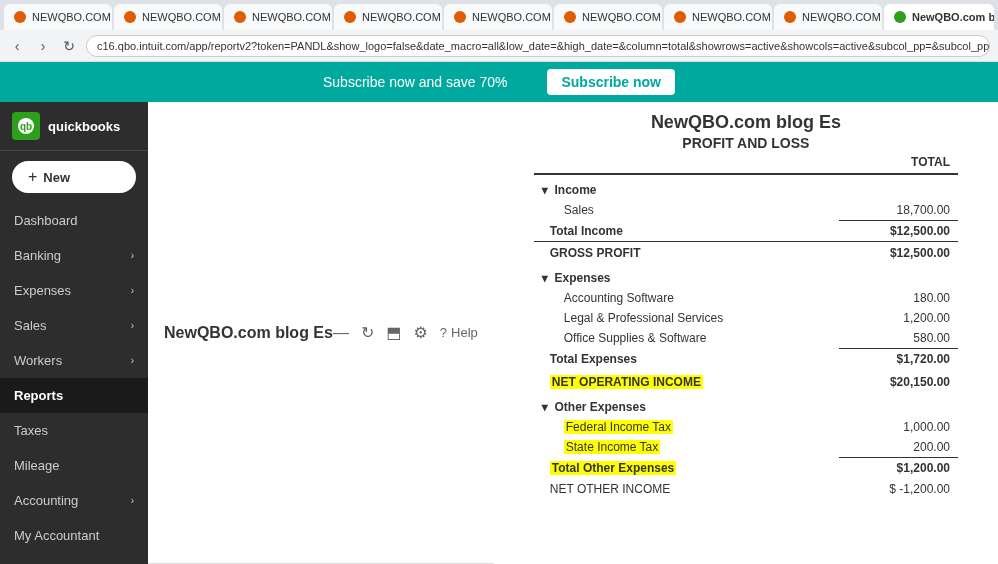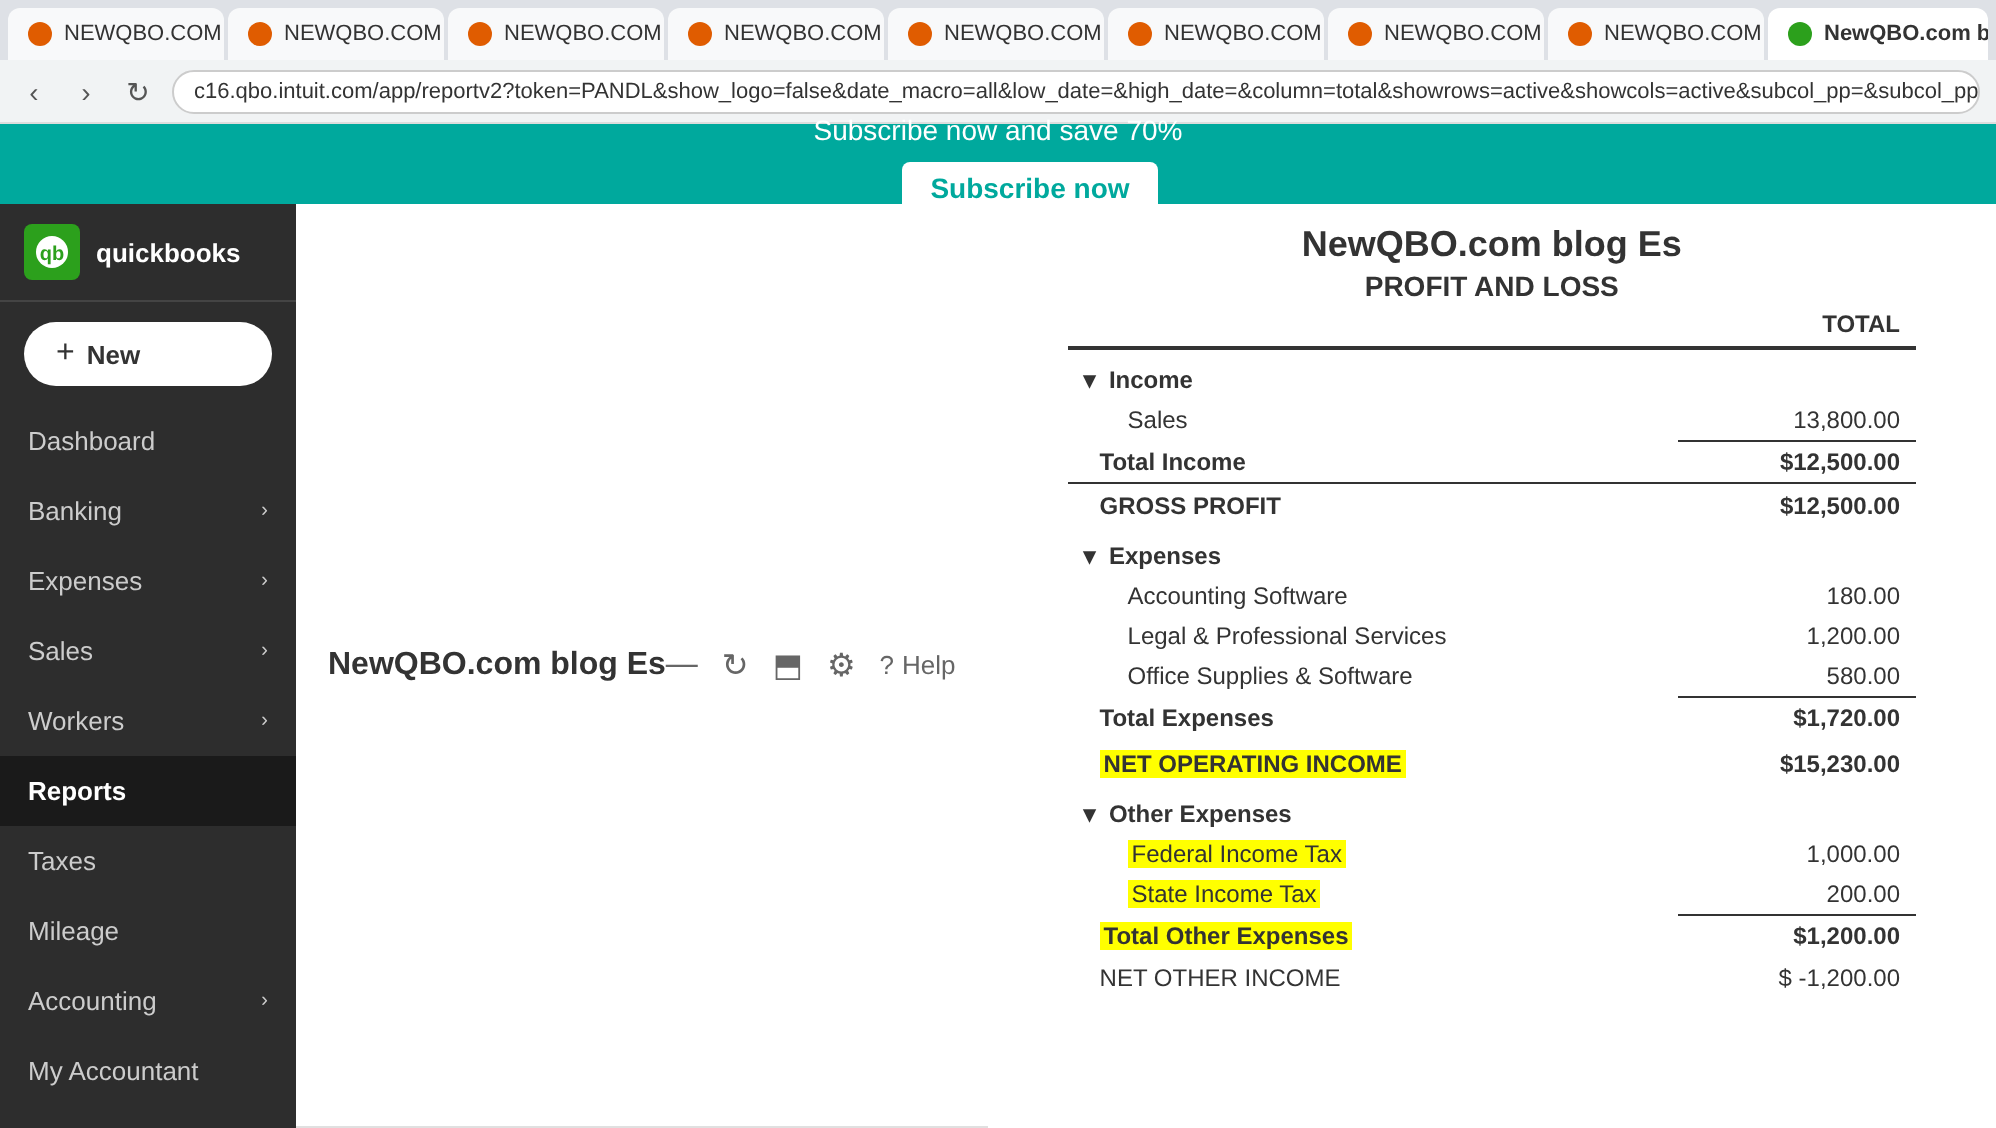--- a/index.html
+++ b/index.html
@@ -81,21 +81,20 @@
     
     .promo-banner {
       background: #00a99d;
       height: 40px;
       display: flex;
       align-items: center;
       justify-content: center;
       gap: 8px;
       color: #fff;
       font-size: 14px;
-      flex-direction: column;
     }
     .promo-subscribe-btn {
       background: #fff;
       color: #00a99d;
       border: none;
       border-radius: 4px;
       padding: 5px 14px;
       font-size: 14px;
       font-weight: bold;
       cursor: pointer;
@@ -380,21 +379,21 @@
             <th>TOTAL</th>
           </tr>
         </thead>
         <tbody>
 
           <tr class="section-header">
             <td colspan="2">▾ &nbsp;Income</td>
           </tr>
           <tr>
             <td class="label-indent">Sales</td>
-            <td class="amount">13,800.00</td>
+            <td class="amount">18,700.00</td>
           </tr>
           <tr class="row-total">
             <td class="label">Total Income</td>
             <td class="amount">$12,500.00</td>
           </tr>
 
           <tr class="row-gross-profit">
             <td class="label">GROSS PROFIT</td>
             <td class="amount">$12,500.00</td>
           </tr>
@@ -416,21 +415,21 @@
           </tr>
           <tr class="row-total">
             <td class="label">Total Expenses</td>
             <td class="amount">$1,720.00</td>
           </tr>
 
           <tr>
             <td class="label" style="font-weight:bold; padding-top:6px;">
               <span class="highlight-yellow">NET OPERATING INCOME</span>
             </td>
-            <td class="amount" style="font-weight:bold; padding-top:6px;">$15,230.00</td>
+            <td class="amount" style="font-weight:bold; padding-top:6px;">$20,150.00</td>
           </tr>
 
           <tr class="section-header">
             <td colspan="2">▾ &nbsp;Other Expenses</td>
           </tr>
           <tr>
             <td class="label-indent">
               <span class="highlight-yellow">Federal Income Tax</span>
             </td>
             <td class="amount">1,000.00</td>

